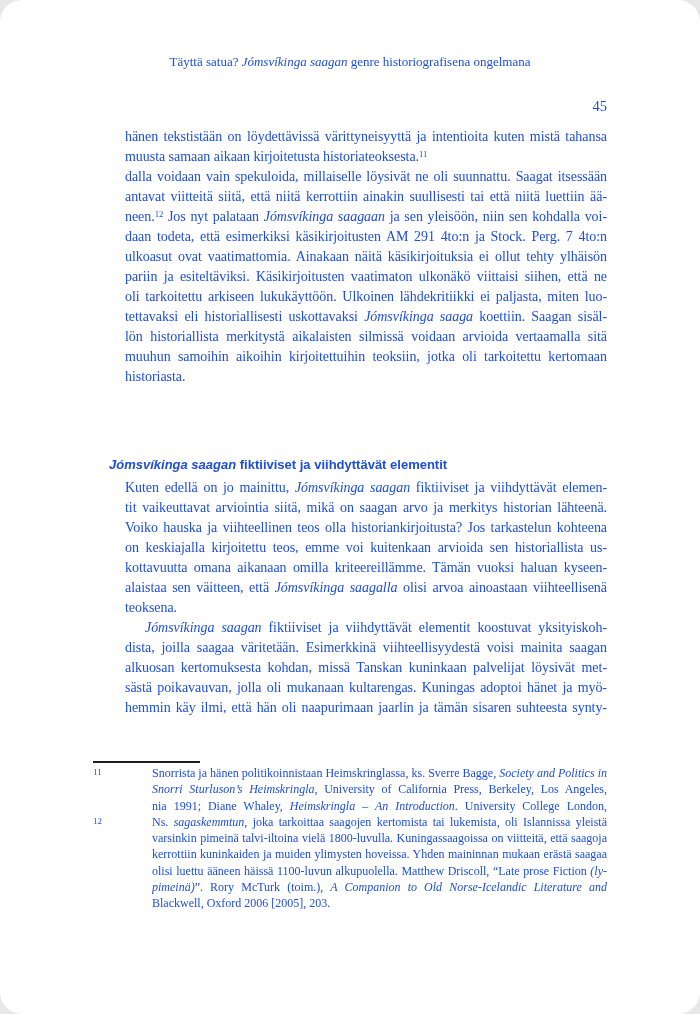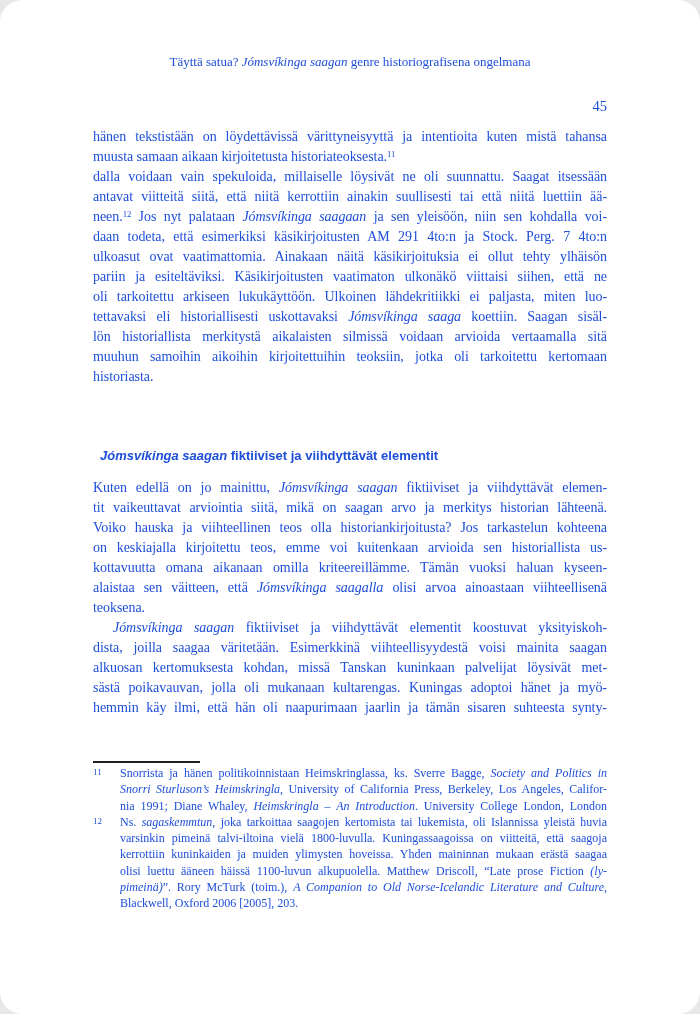--- a/index.html
+++ b/index.html
@@ -26,26 +26,27 @@
   .block {
     position: absolute; left: 93px; width: 514px;
     font-size: 14px; letter-spacing: -0.05px;
   }
   .block1 { top: 127px; }
   .block2 { top: 478px; }
   .tl {
     height: 20px; line-height: 20px;
     text-align: justify; text-align-last: justify;
     overflow: hidden;
+    margin-left: 32px;
   }
   .tl.last { text-align-last: left; }
   .tl.indent { text-indent: 20px; }
   .heading {
     position: absolute; top: 439px; left: 93px; width: 514px;
-    margin: 7px;
+    margin: 16px;
     font-family: "Liberation Sans", sans-serif;
     font-size: 13px; line-height: 20px; font-weight: bold;
   }
   .fnrule {
     position: absolute; top: 761px; left: 93px;
     width: 107px; height: 1.5px; background: #1f1f1f;
   }
   .footnotes {
     position: absolute; top: 765px; left: 93px; width: 514px;
     font-size: 12px;

